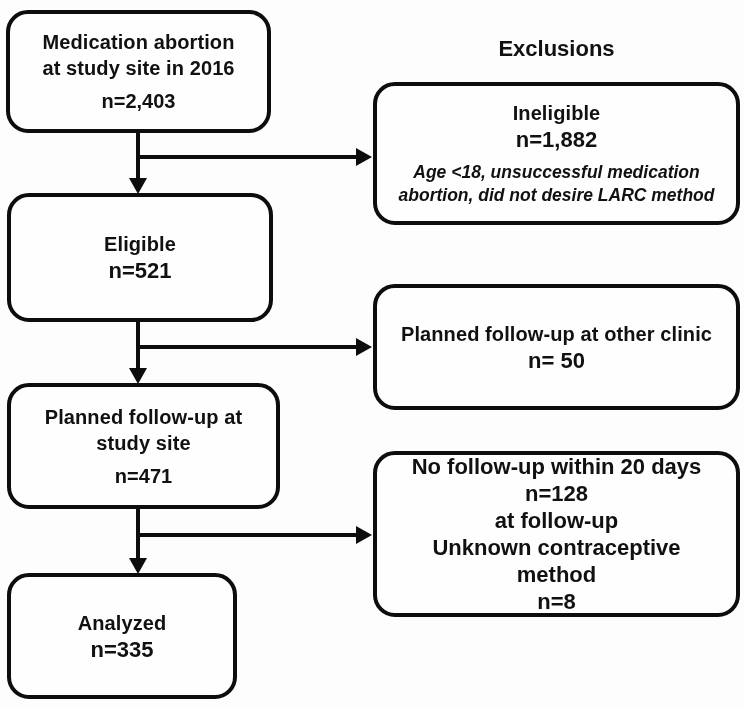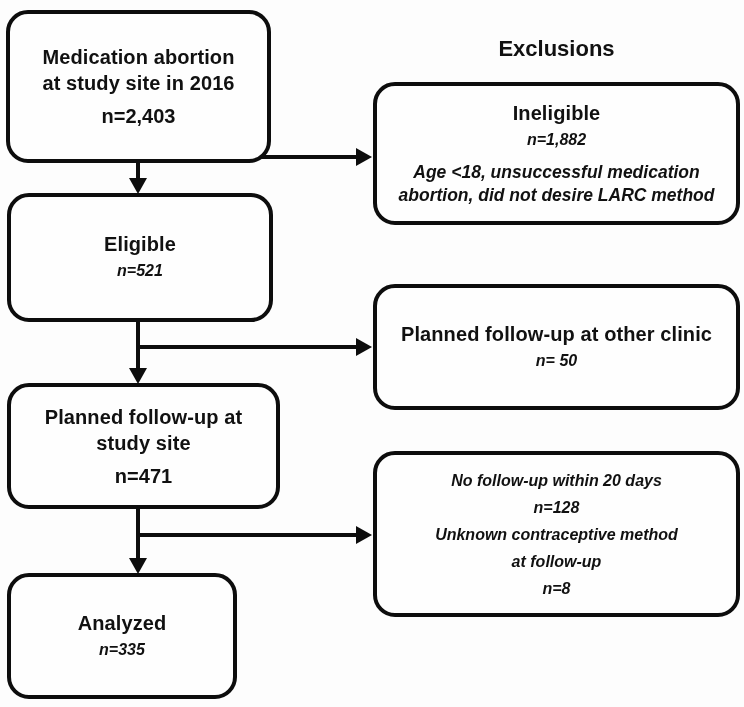--- a/index.html
+++ b/index.html
@@ -35,34 +35,33 @@
     font-weight: 600;
     letter-spacing: 0.1px;
   }
   .flowbox .nline {
     font-size: 20px;
     line-height: 26px;
     font-weight: 600;
     margin-top: 7px;
   }
   .flowbox .nline-tight {
-    font-size: 16px;
+    font-size: 22px;
     line-height: 27px;
     font-weight: 600;
-    font-style: italic;
   }
   .flowbox .note {
     font-size: 17.5px;
     line-height: 23px;
     font-style: italic;
     font-weight: 600;
     margin-top: 8px;
   }
   
-  #box-main-1 { left: 6px;  top: 10px;  width: 265px; height: 153px; }
+  #box-main-1 { left: 6px;  top: 10px;  width: 265px; height: 123px; }
   #box-main-2 { left: 7px;  top: 193px; width: 266px; height: 129px; }
   #box-main-3 { left: 7px;  top: 383px; width: 273px; height: 126px; }
   #box-main-4 { left: 7px;  top: 573px; width: 230px; height: 126px; }
   
   #box-excl-1 { left: 373px; top: 82px;  width: 367px; height: 143px; }
   #box-excl-2 { left: 373px; top: 284px; width: 367px; height: 126px; }
   #box-excl-3 { left: 373px; top: 451px; width: 367px; height: 166px; }
   #exclusions-header {
     position: absolute;
     left: 373px;
@@ -149,18 +148,18 @@
   </div>
 
   <div class="flowbox" id="box-excl-2">
     <div class="line">Planned follow-up at other clinic</div>
     <div class="nline-tight">n= 50</div>
   </div>
 
   <div class="flowbox" id="box-excl-3">
     <div class="nline-tight">No follow-up within 20 days</div>
     <div class="nline-tight">n=128</div>
+    <div class="nline-tight">at follow-up</div>
     <div class="nline-tight">Unknown contraceptive method</div>
-    <div class="nline-tight">at follow-up</div>
     <div class="nline-tight">n=8</div>
   </div>
 
 </div>
 
 </body></html>

